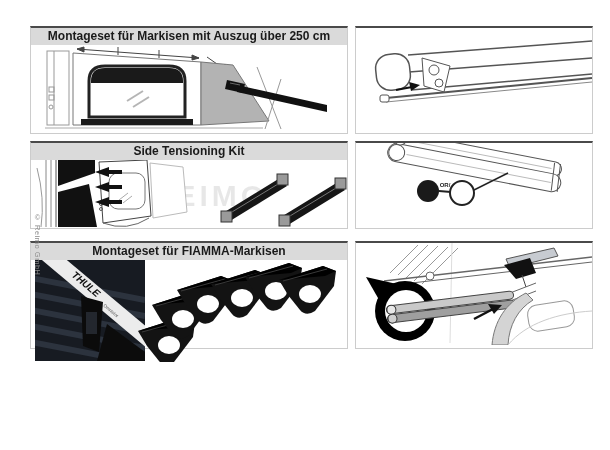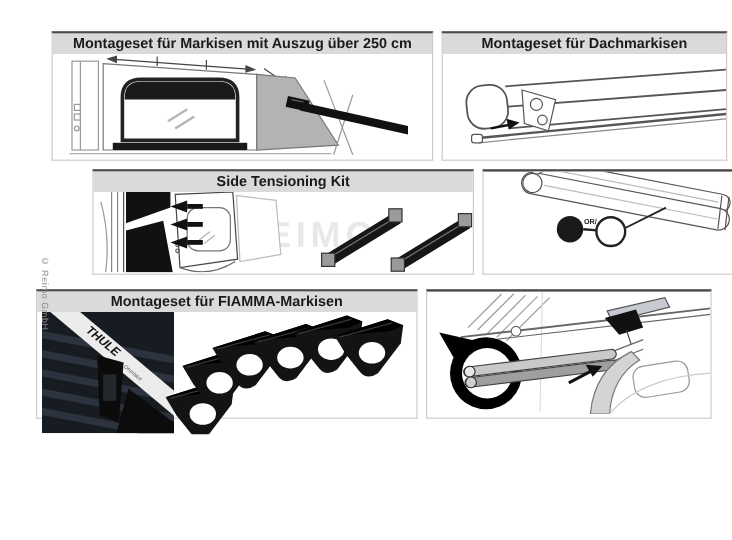--- a/index.html
+++ b/index.html
@@ -1,22 +1,22 @@
 <!DOCTYPE html>
 <html><head>
 <meta charset="utf-8">
 <style>
   html,body{margin:0;padding:0;background:#fff;}
   #sheet{position:relative;width:610px;height:450px;background:#fff;overflow:hidden;
          font-family:"Liberation Sans",sans-serif;}
   .panel{position:absolute;background:#fff;border:1px solid #cccccc;border-top:2px solid #4a4a4a;box-sizing:border-box;}
   .col-l{left:30px;width:318px;}
   .col-r{left:355px;width:238px;}
-  .row-1{top:26px;height:108px;margin-left:13px;}
-  .row-2{top:141px;height:88px;margin-left:47px;}
+  .row-1{top:26px;height:108px;}
+  .row-2{top:141px;height:88px;}
   .row-3{top:241px;height:108px;}
   .panel-header{height:17px;line-height:17px;background:#dadada;color:#1a1a1a;
                 font-size:12px;font-weight:bold;text-align:center;white-space:nowrap;overflow:hidden;}
   .panel-body{position:relative;width:100%;overflow:hidden;}
   .row-1 .panel-body{height:87px;}
   .row-2 .panel-body{height:67px;}
   .row-3 .panel-body{height:102px;}
   .panel-body svg{display:block;}
   #copyright{position:absolute;left:33px;top:213px;writing-mode:vertical-rl;
              font-size:7.5px;color:#8a8a8a;letter-spacing:.5px;z-index:10;}
@@ -61,21 +61,20 @@
         <g>
           <polygon points="206,40 296,60 296,67 206,47" fill="#111111"></polygon>
           <polygon points="196,35 214,39 212,48 194,44" fill="#111111"></polygon>
           <line x1="199" y1="38" x2="209" y2="40" stroke="#666666"></line>
         </g>
       </svg>
     </div>
   </div>
 
   <div class="panel col-r row-1">
-    <div class="panel-header">Montageset für Dachmarkisen</div>
     <div class="panel-body">
       <svg width="236" height="87" viewBox="0 0 236 87">
         <g fill="none" stroke="#555555" stroke-width="1.5">
           <line x1="52" y1="27" x2="236" y2="13"></line>
           <line x1="53" y1="44" x2="236" y2="30"></line>
           <line x1="55" y1="62" x2="236" y2="46"></line>
           <rect x="20" y="26" width="34" height="36" rx="14" fill="#ffffff" transform="rotate(-6 37 44)"></rect>
         </g>
         <polygon points="66,30 94,38 88,64 68,58" fill="#ffffff" stroke="#555555"></polygon>
         <circle cx="78" cy="42" r="5" fill="none" stroke="#555555"></circle>

